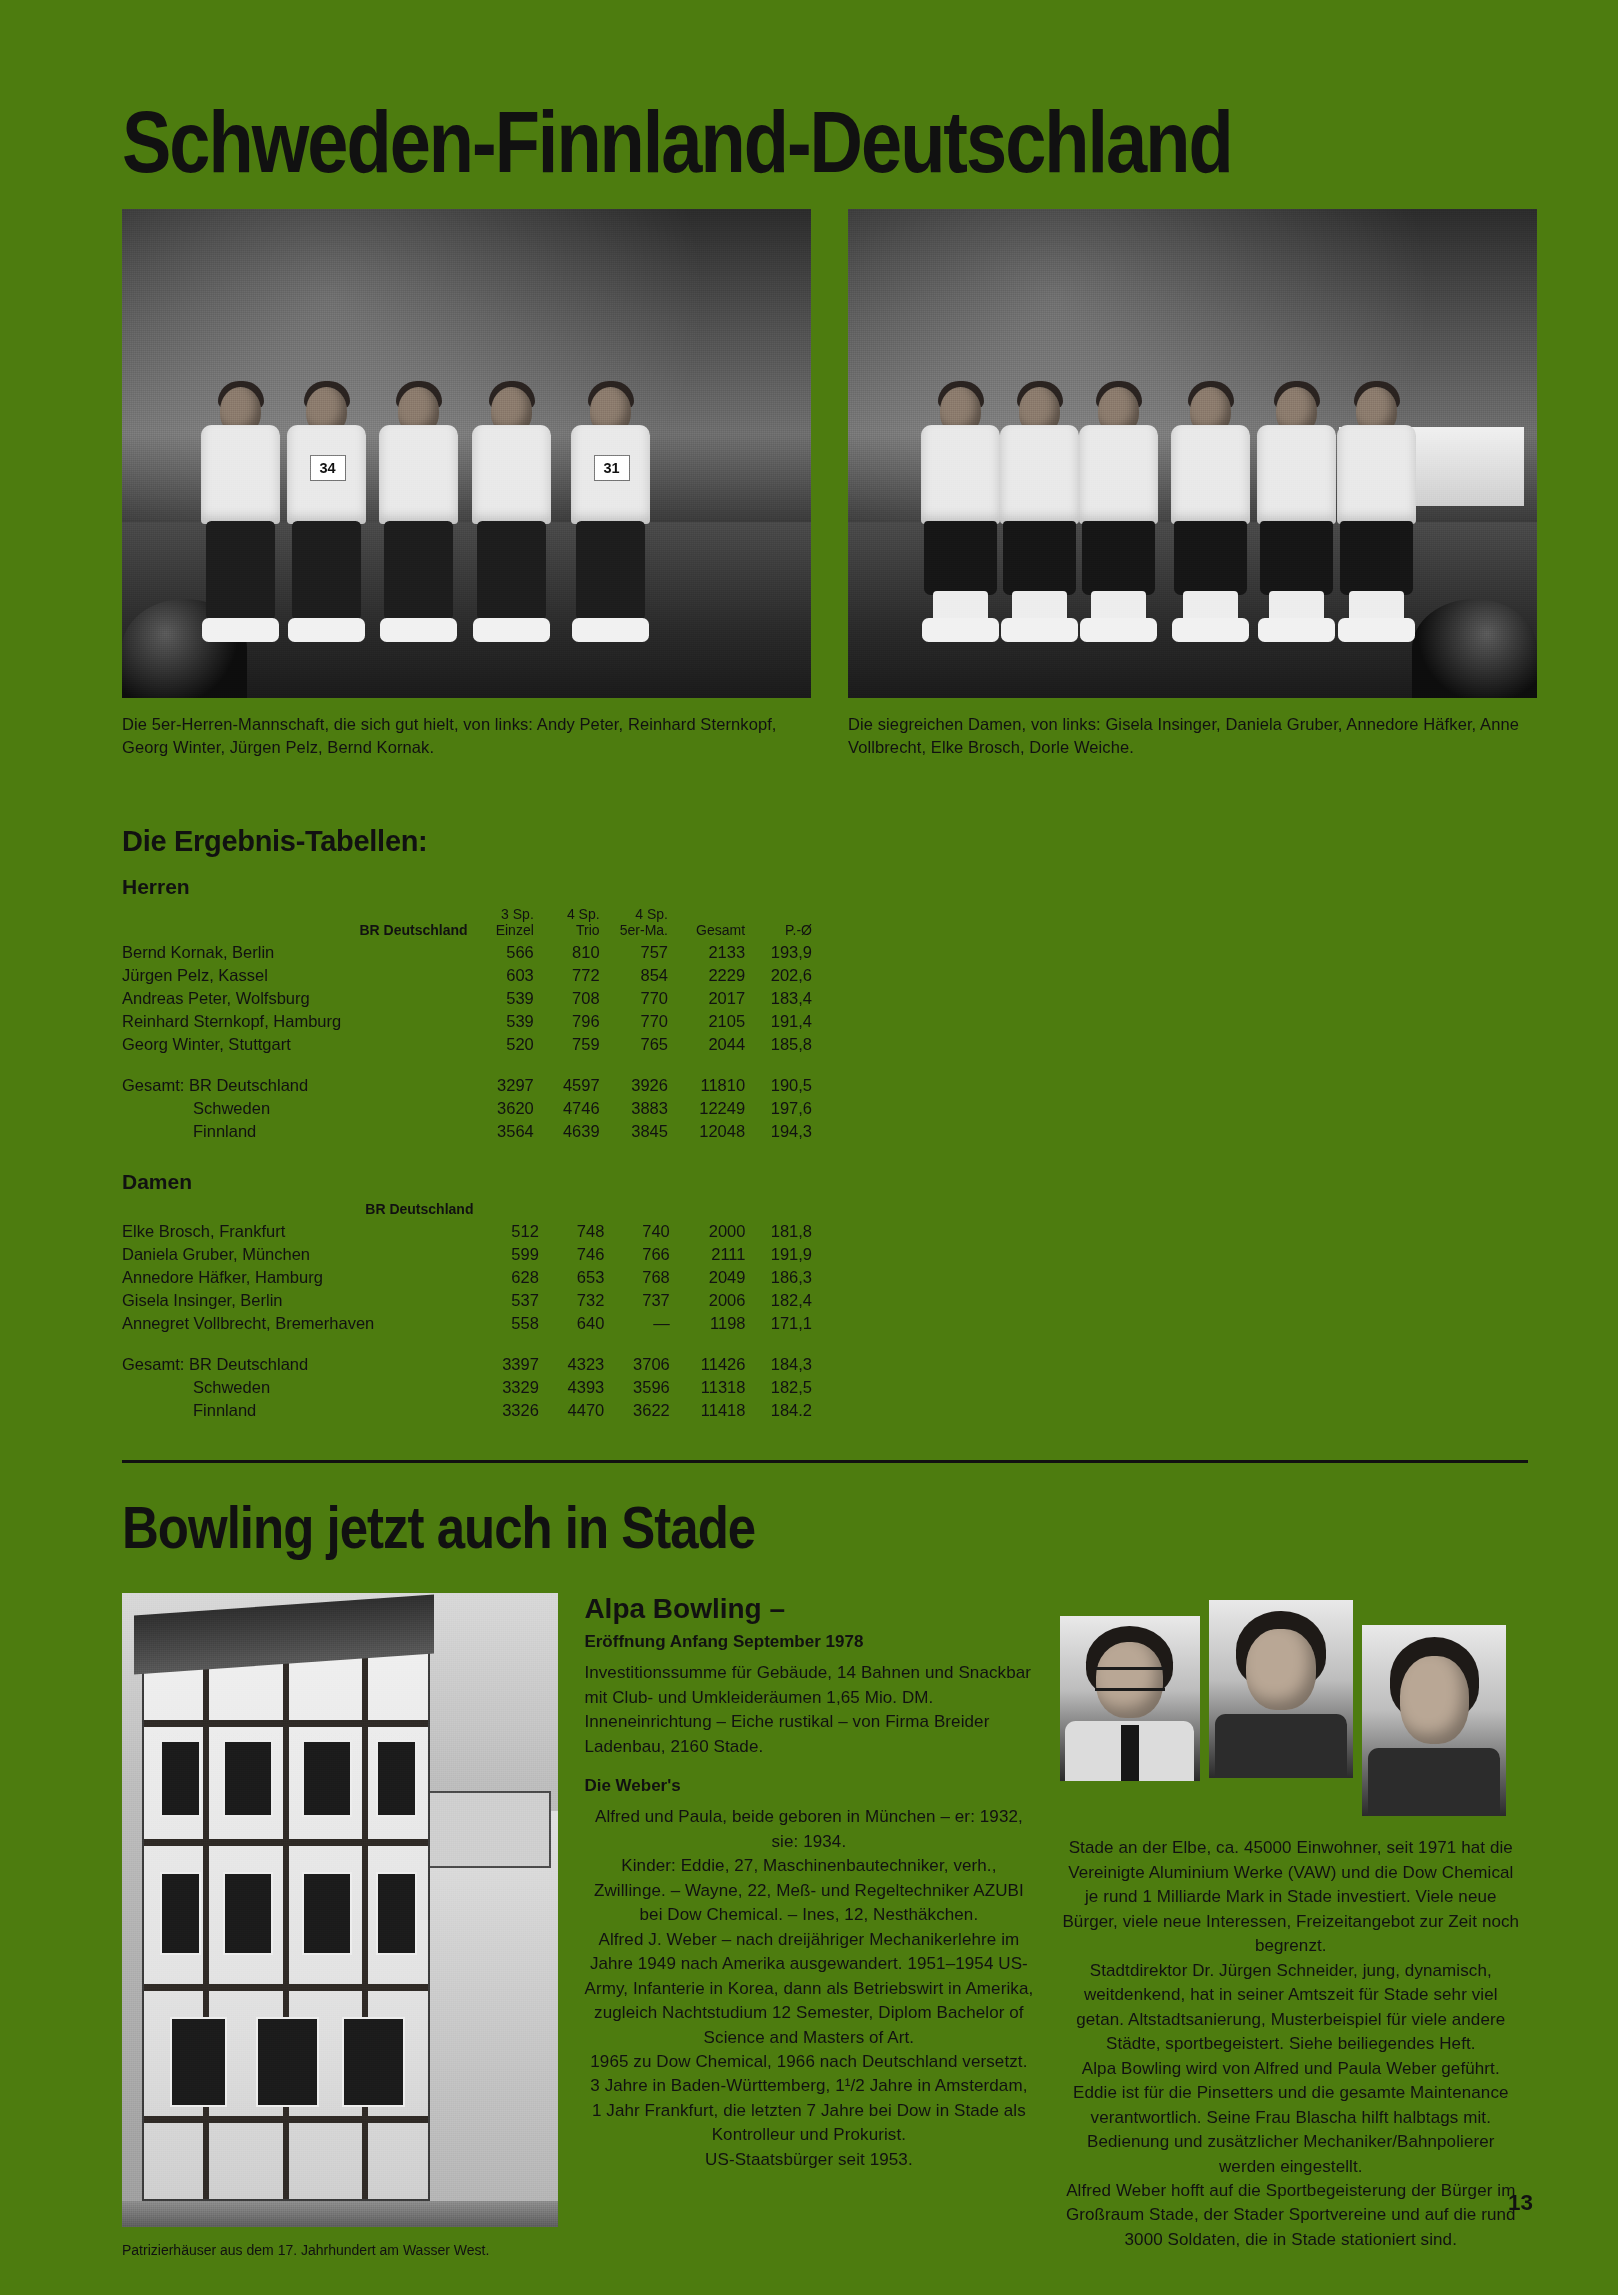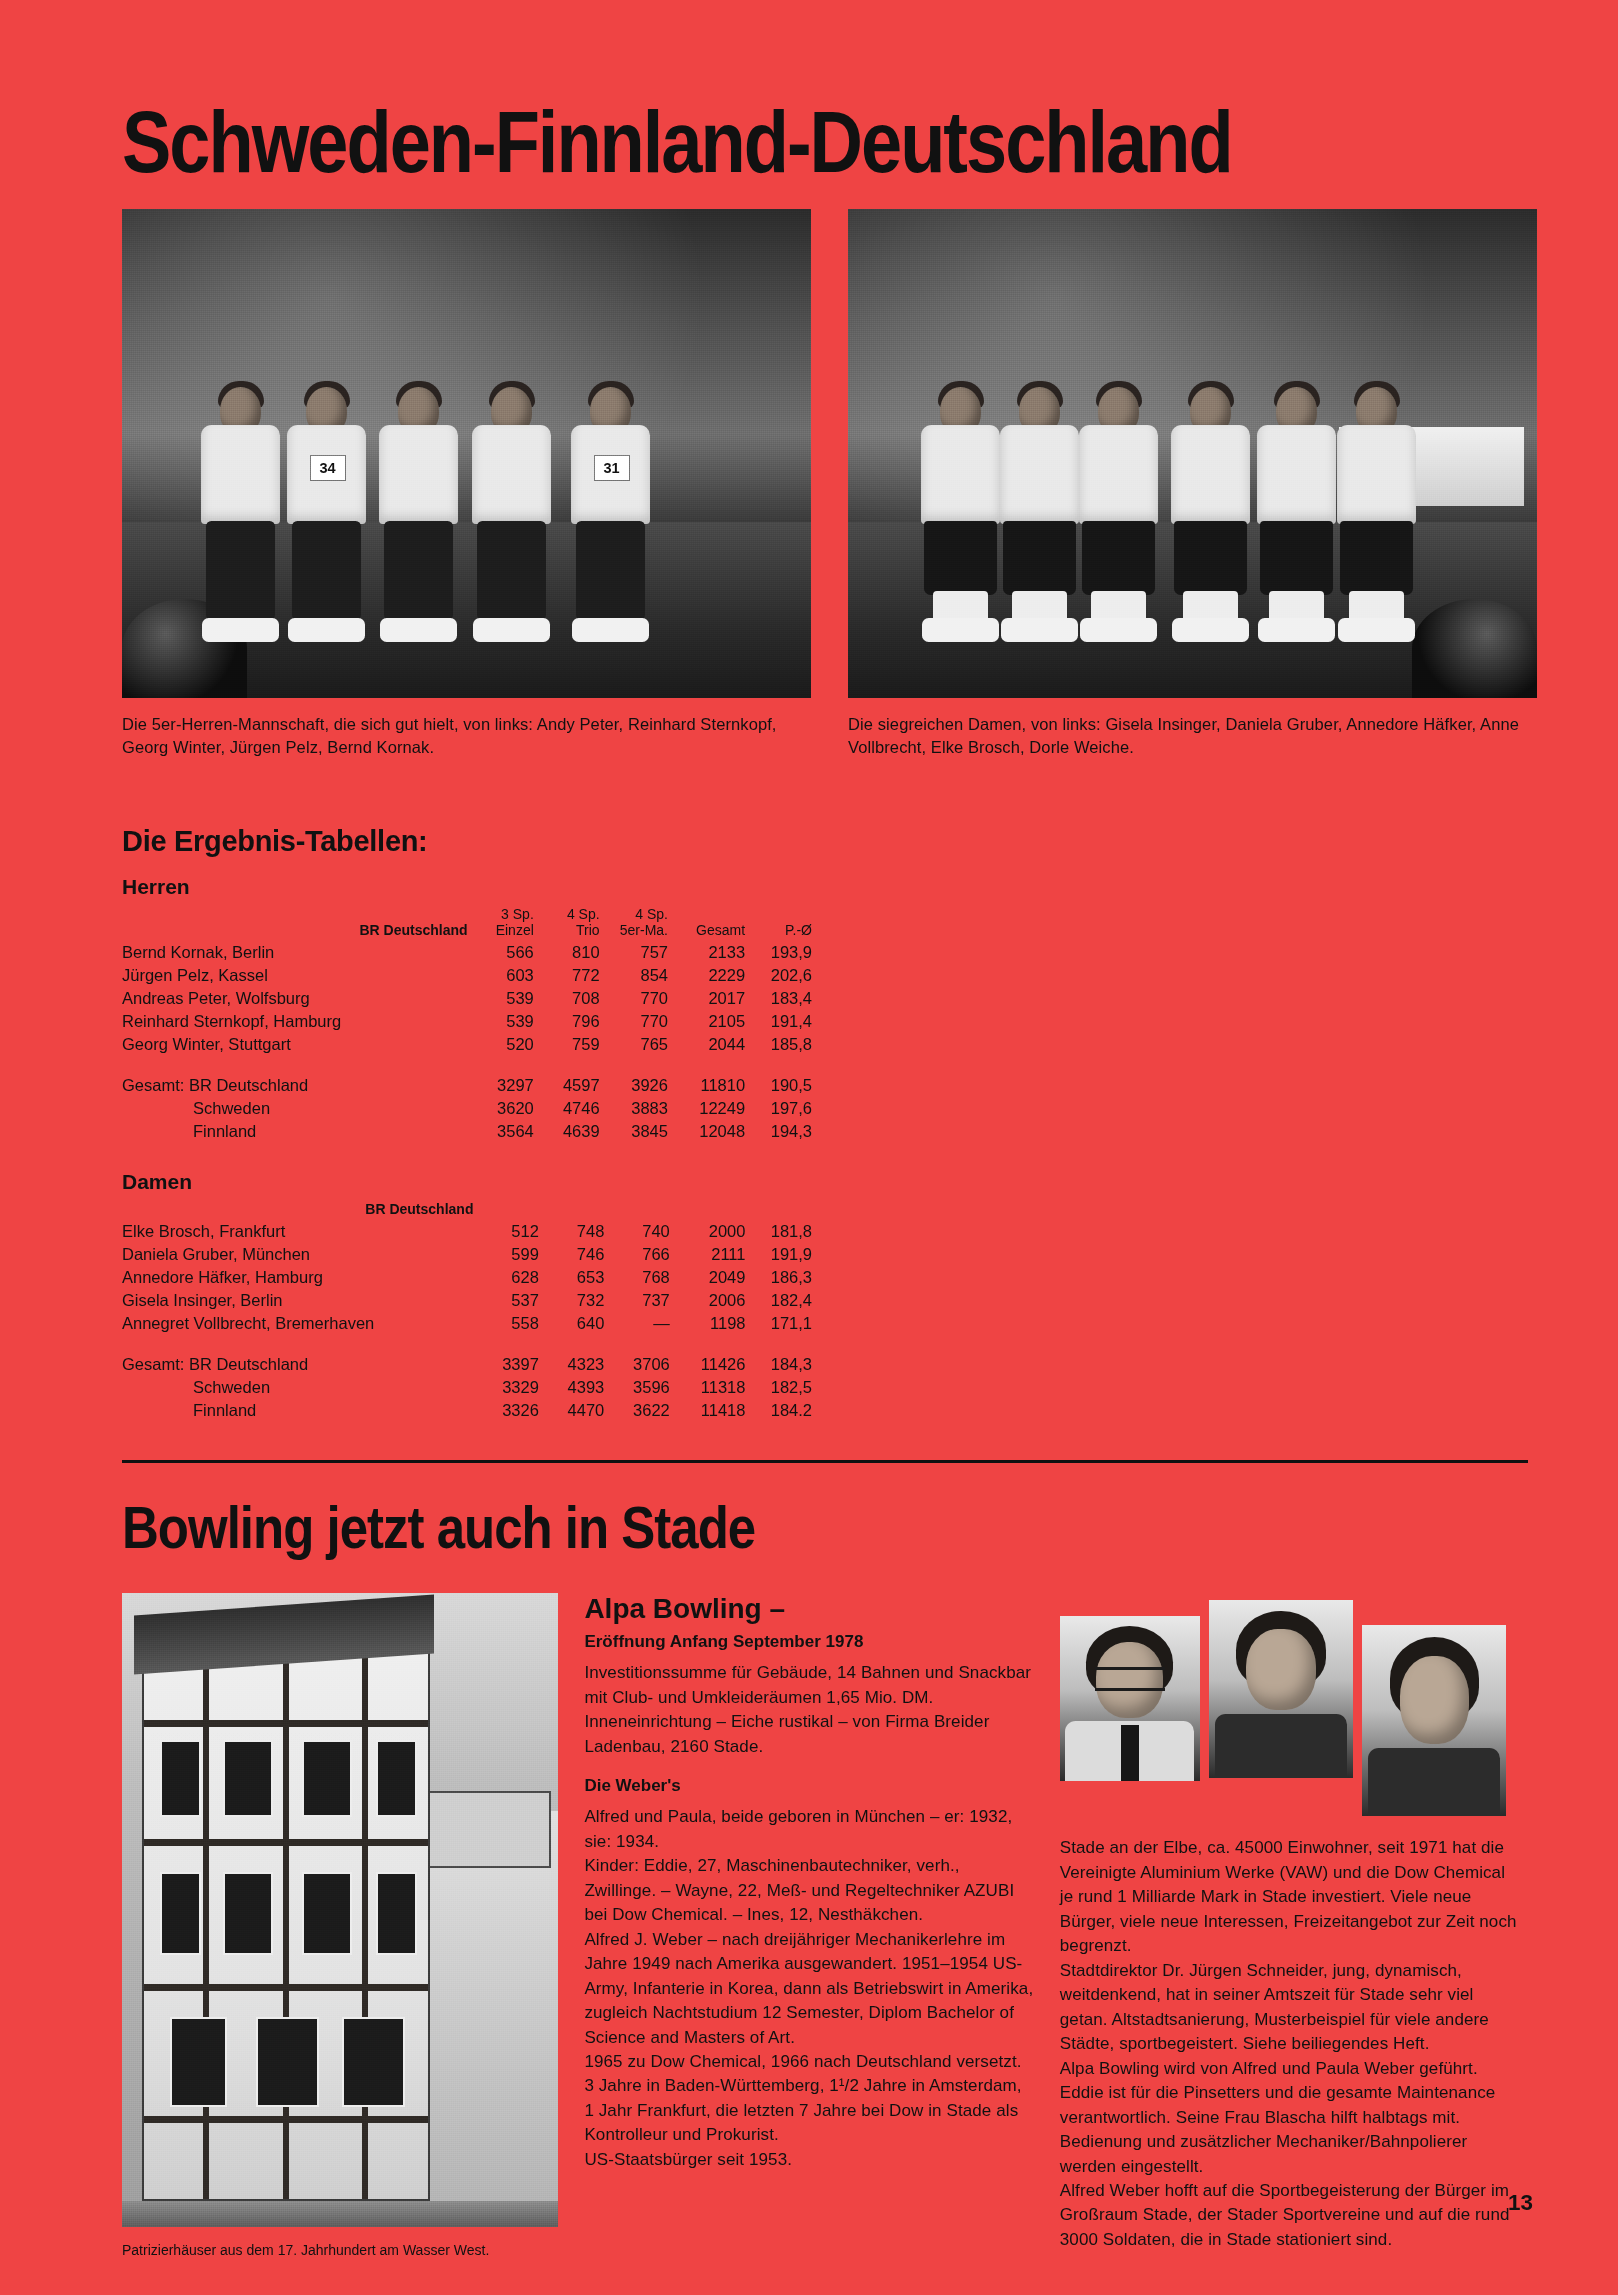--- a/index.html
+++ b/index.html
@@ -8,21 +8,21 @@
     background: #ffffff;
   }
   body {
     font-family: "Liberation Sans", sans-serif;
     color: #111111;
   }
   .page {
     position: relative;
     width: 1618px;
     height: 2295px;
-    background: #ef4444;
+    background: #4d7c0f;
     overflow: hidden;
   }
   .inner {
     position: absolute;
     left: 122px;
     top: 99px;
     width: 1406px;
   }
 
   
@@ -290,21 +290,21 @@
     font-size: 17px;
     font-weight: bold;
     margin: 0 0 9.2px 0;
   }
   .body-text {
     font-size: 17px;
     line-height: 1.44;
     margin: 0 0 10.6px 0;
     letter-spacing: 0.1px;
   }
-  .body-text.tight { margin-bottom: 0; }
+  .body-text.tight { margin-bottom: 0; text-align: center; }
 
   .portraits {
     display: flex;
     gap: 9.2px;
     margin-bottom: 20px;
   }
   .portrait {
     position: relative;
     overflow: hidden;
     background: #777;

